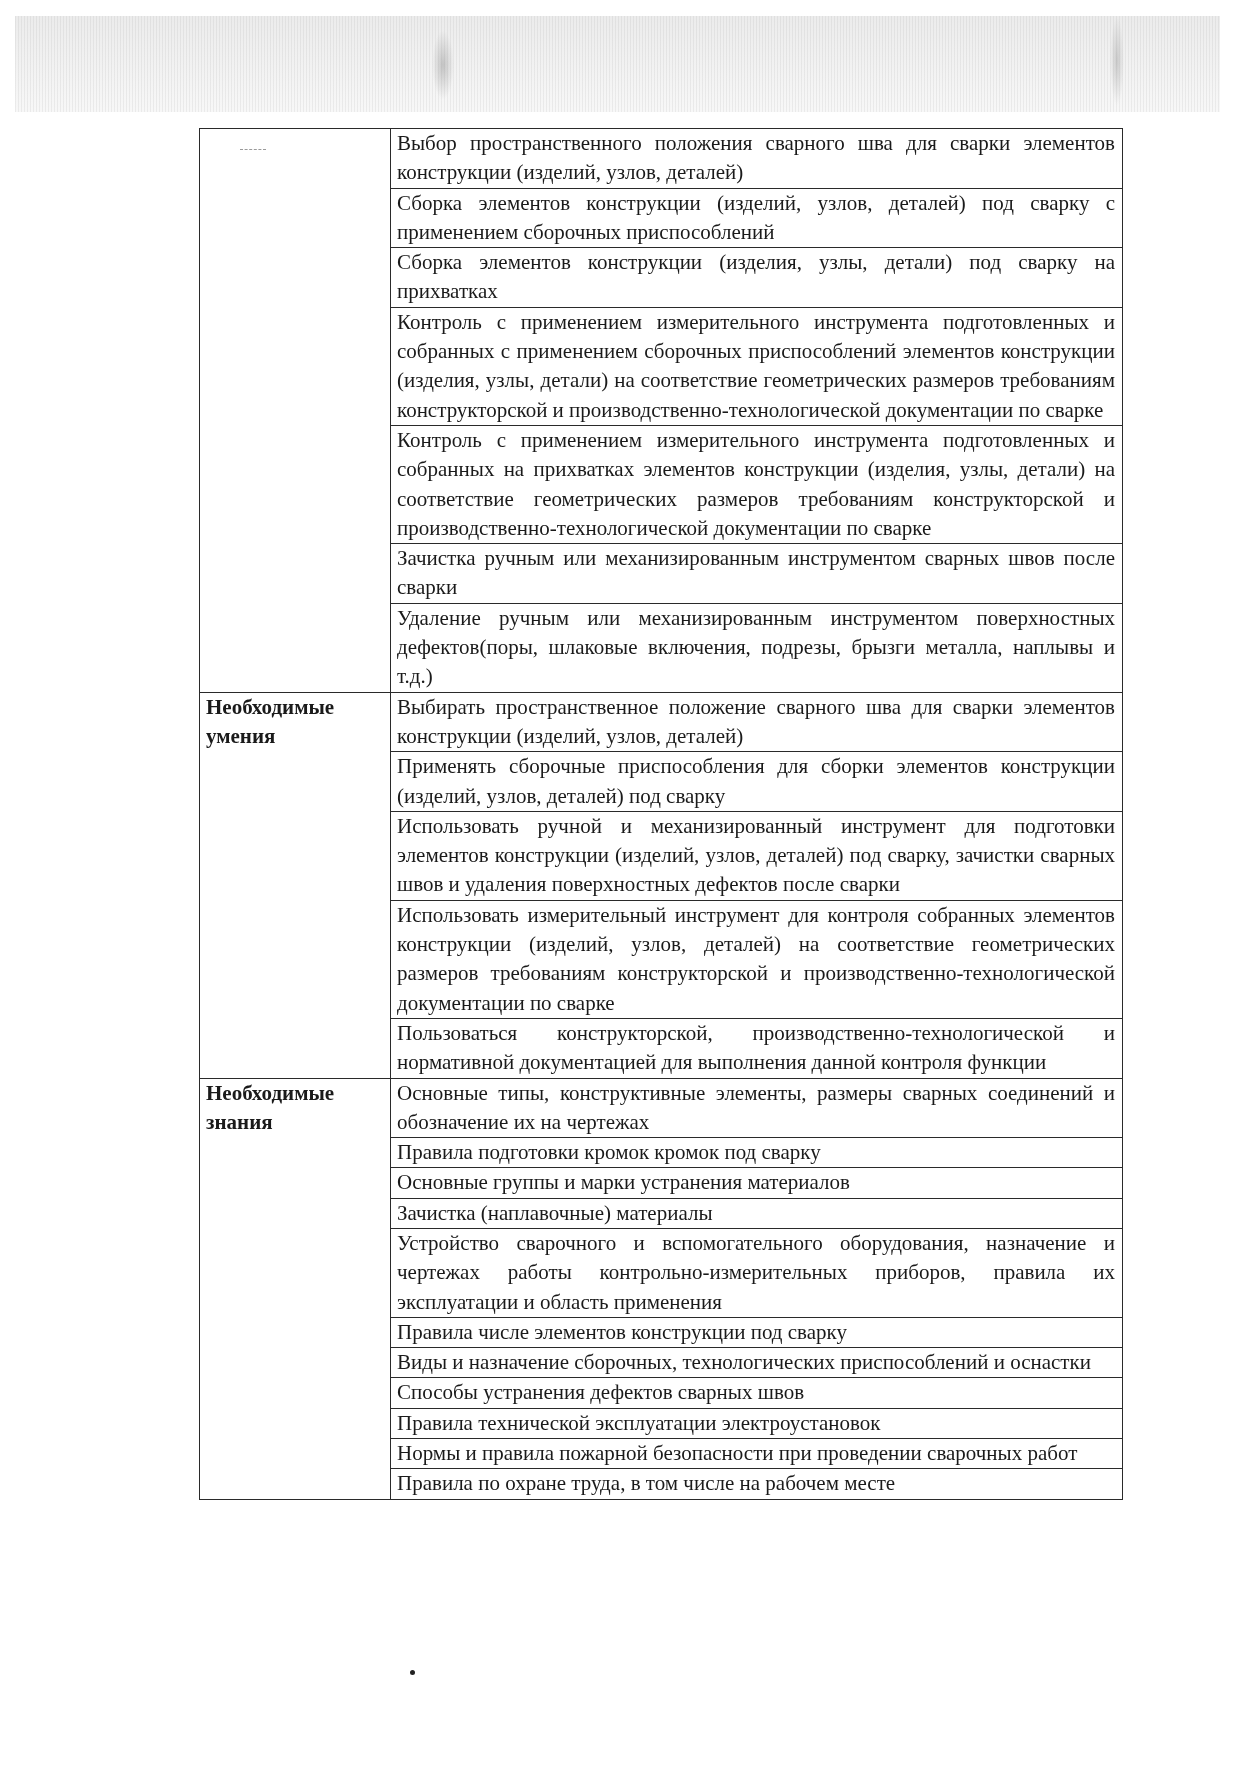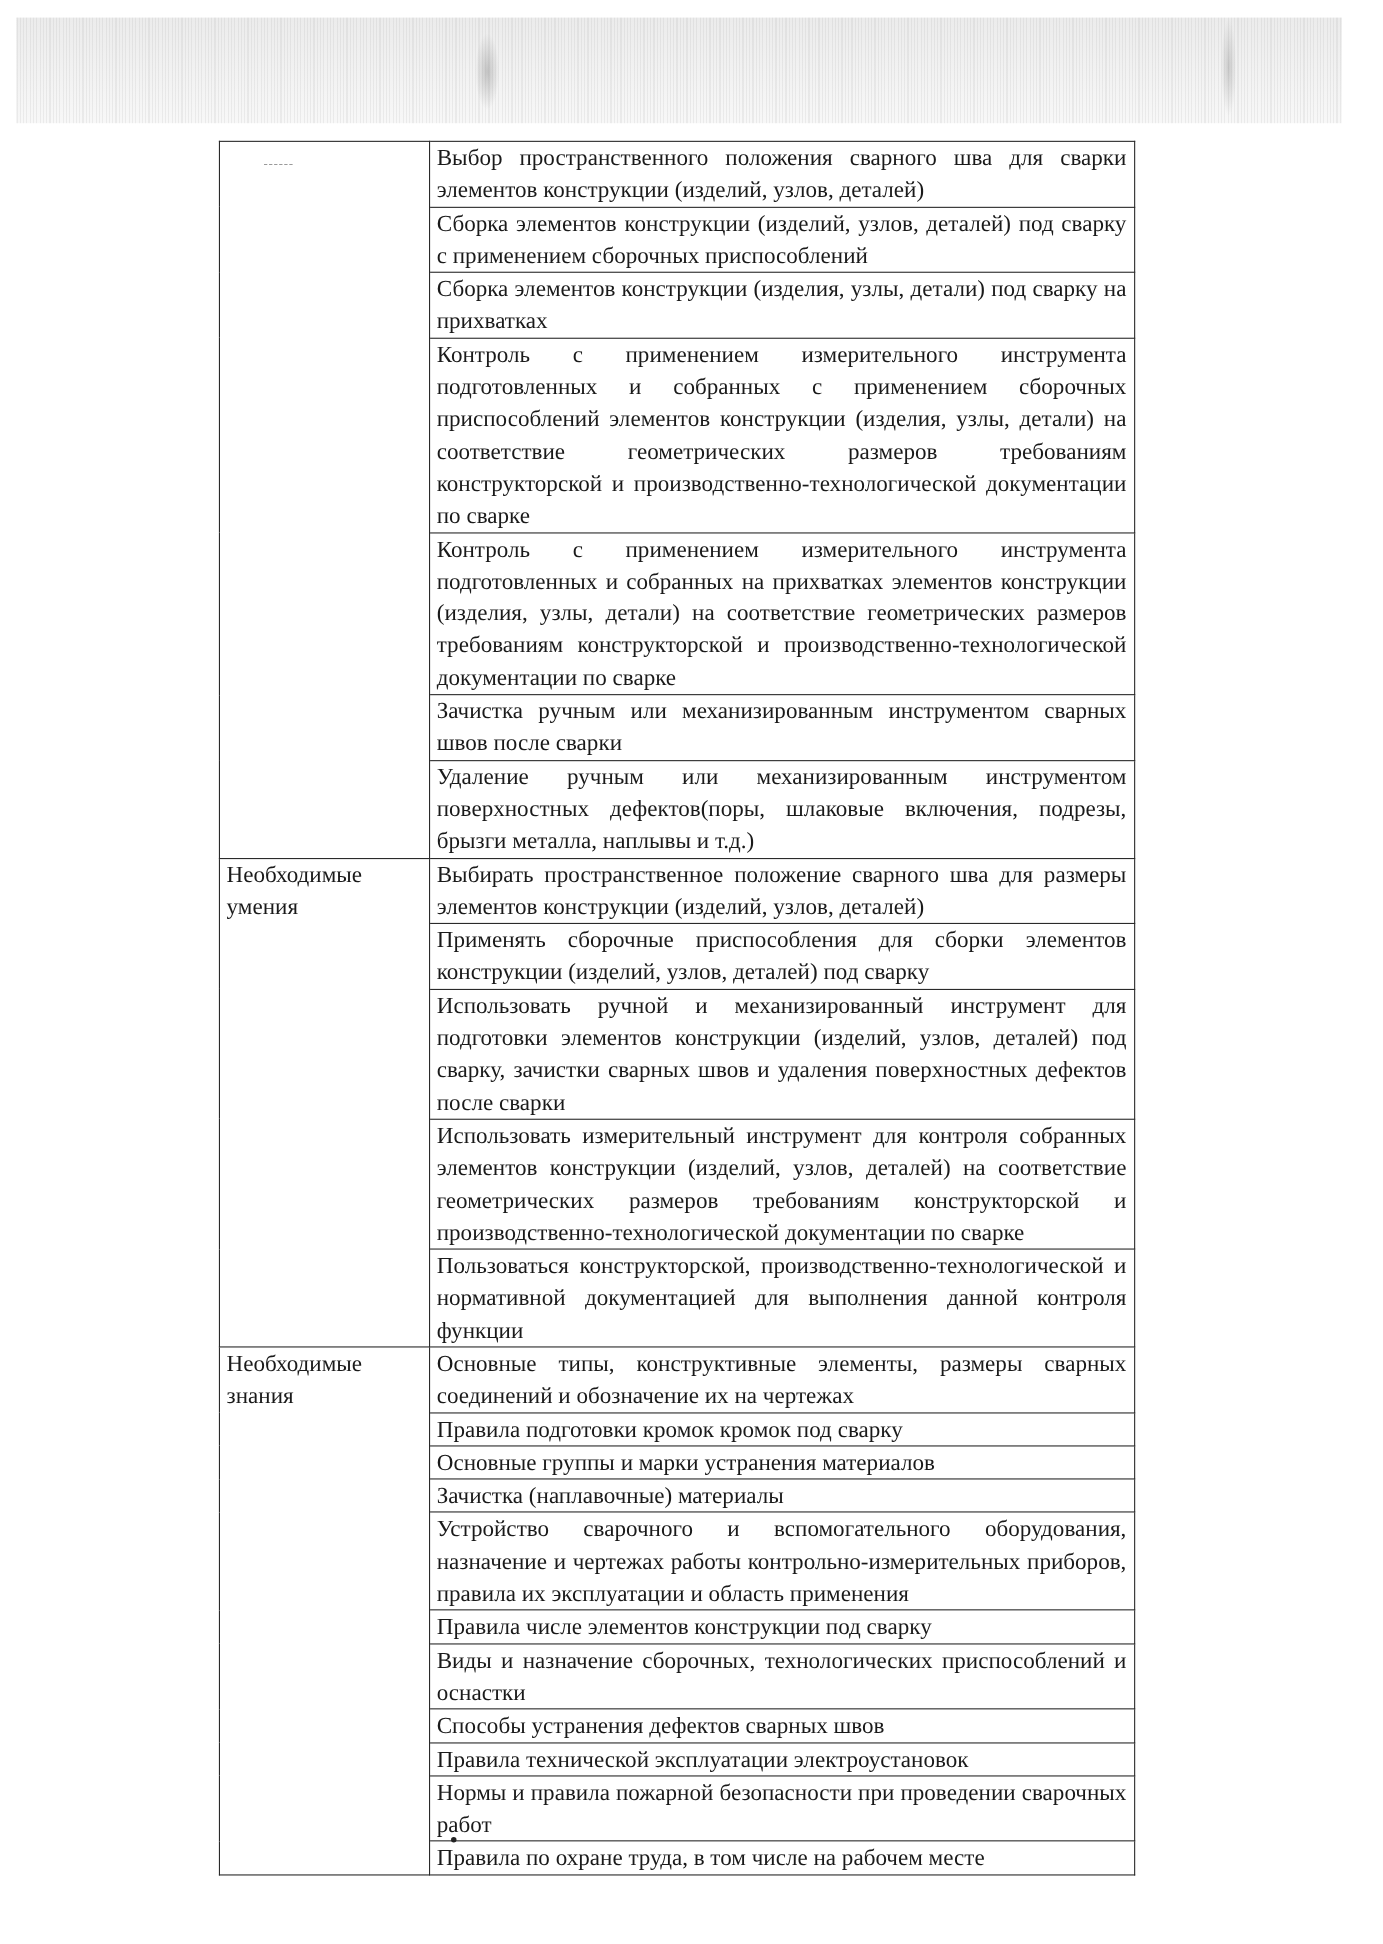--- a/index.html
+++ b/index.html
@@ -42,34 +42,35 @@
       background: radial-gradient(ellipse at center, rgba(110,110,110,0.30), rgba(255,255,255,0) 70%);
     }
     .table-wrap {
       position: absolute;
       left: 199px;
       top: 128px;
       width: 973px;
     }
     table.doc-table {
       border-collapse: collapse;
-      width: 833px;
+      width: 924px;
       table-layout: fixed;
     }
     table.doc-table td {
       border: 1.5px solid #2a2a2a;
       vertical-align: top;
       font-size: 21px;
       line-height: 29.3px;
       padding: 0 7px 0 6px;
     }
     td.label-cell {
       width: 177px;
       text-align: left;
       padding-left: 8px;
+      font-weight: bold;
     }
     td.content-cell {
       text-align: justify;
       text-align-last: left;
     }
     .blank-dash {
       display: inline-block;
       margin-left: 34px;
       margin-top: 14px;
       width: 26px;
@@ -112,21 +113,21 @@
           <td class="content-cell">Контроль с применением измерительного инструмента подготовленных и собранных на прихватках элементов конструкции (изделия, узлы, детали) на соответствие геометрических размеров требованиям конструкторской и производственно-технологической документации по сварке</td>
         </tr>
         <tr>
           <td class="content-cell">Зачистка ручным или механизированным инструментом сварных швов после сварки</td>
         </tr>
         <tr>
           <td class="content-cell">Удаление ручным или механизированным инструментом поверхностных дефектов(поры, шлаковые включения, подрезы, брызги металла, наплывы и т.д.)</td>
         </tr>
         <tr>
           <td class="label-cell" rowspan="5">Необходимые умения</td>
-          <td class="content-cell">Выбирать пространственное положение сварного шва для размеры элементов конструкции (изделий, узлов, деталей)</td>
+          <td class="content-cell">Выбирать пространственное положение сварного шва для сварки элементов конструкции (изделий, узлов, деталей)</td>
         </tr>
         <tr>
           <td class="content-cell">Применять сборочные приспособления для сборки элементов конструкции (изделий, узлов, деталей) под сварку</td>
         </tr>
         <tr>
           <td class="content-cell">Использовать ручной и механизированный инструмент для подготовки элементов конструкции (изделий, узлов, деталей) под сварку, зачистки сварных швов и удаления поверхностных дефектов после сварки</td>
         </tr>
         <tr>
           <td class="content-cell">Использовать измерительный инструмент для контроля собранных элементов конструкции (изделий, узлов, деталей) на соответствие геометрических размеров требованиям конструкторской и производственно-технологической документации по сварке</td>
         </tr>

